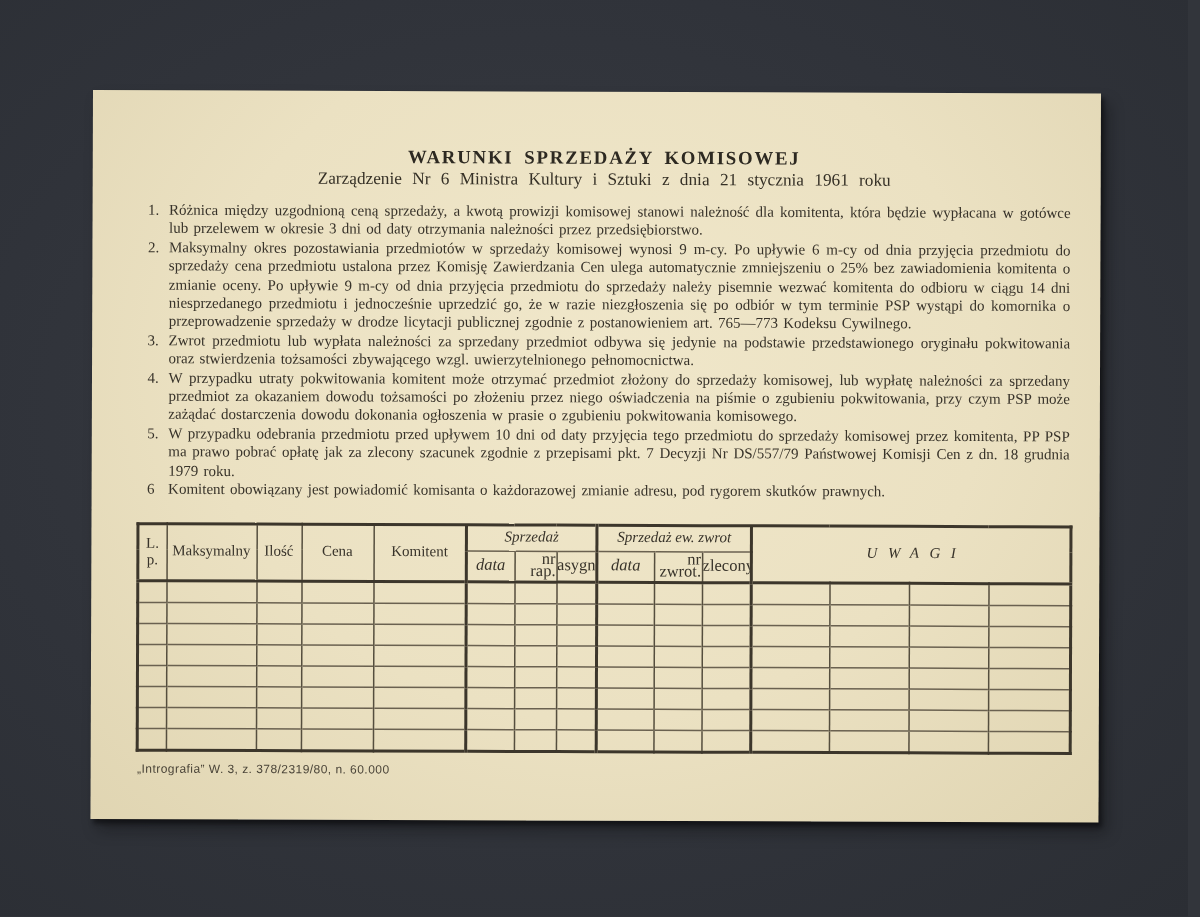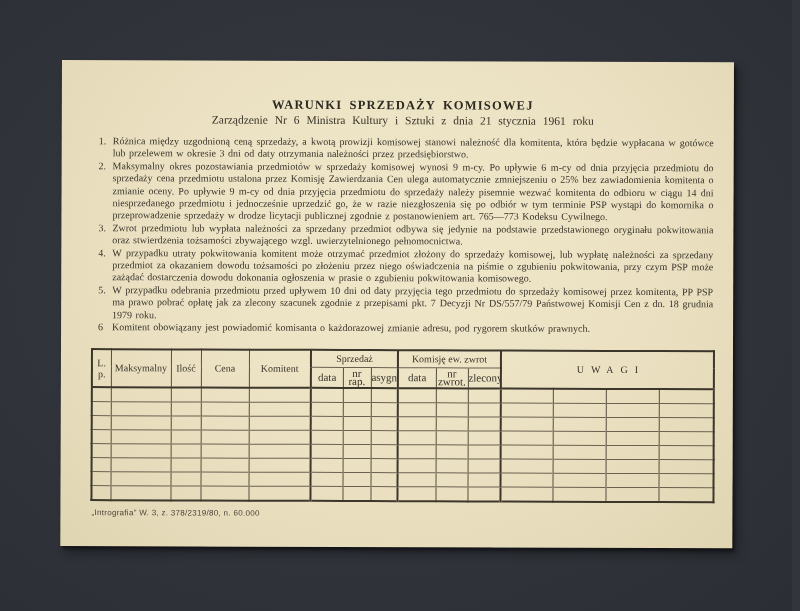--- a/index.html
+++ b/index.html
@@ -78,24 +78,24 @@
     border-left: 1px solid #554e3e;
     border-top: 1px solid #6a6150;
     padding: 0;
     font-weight: normal;
     text-align: center;
     vertical-align: middle;
     overflow: hidden;
   }
   table.commission thead tr.h1 th { height: 16px; font-size: 10px; border-top: none; }
   table.commission thead tr.h2 th { height: 19px; font-size: 11px; }
-  table.commission thead th.sub-small { font-size: 7.5px; line-height: 8px; }
+  table.commission thead th.sub-small { font-size: 7.5px; line-height: 8px; text-align: right; }
   table.commission thead th.uwagi-head { font-size: 11px; letter-spacing: 7px; padding-left: 7px; text-align: center; }
   table.commission th.bl-thick,
-  table.commission td.bl-thick { border-left: 2px solid #3c362b; }
+  table.commission td.bl-thick { border-left: 2px solid #3c362b; font-style: italic; }
   table.commission thead { border-bottom: 2px solid #3c362b; }
   table.commission tbody td { height: 13px; }
   .imprint {
     margin-top: 7px;
     margin-left: 1px;
     font-size: 8px;
     letter-spacing: 0.3px;
     color: #4a4438;
     font-family: "Liberation Sans", "DejaVu Sans", sans-serif;
   }
@@ -156,21 +156,21 @@
             <col style="width:55px">
         </colgroup>
         <thead>
           <tr class="h1">
             <th rowspan="2">L. p.</th>
             <th rowspan="2">Maksymalny</th>
             <th rowspan="2">Ilość</th>
             <th rowspan="2">Cena</th>
             <th rowspan="2">Komitent</th>
             <th colspan="3" class="bl-thick">Sprzedaż</th>
-            <th colspan="3" class="bl-thick">Komisję ew. zwrot</th>
+            <th colspan="3" class="bl-thick">Sprzedaż ew. zwrot</th>
             <th colspan="4" rowspan="2" class="bl-thick uwagi-head">UWAGI</th>
           </tr>
           <tr class="h2">
             <th class="bl-thick">data</th>
             <th class="sub-small">nr rap.</th>
             <th>asygn</th>
             <th class="bl-thick">data</th>
             <th class="sub-small">nr zwrot.</th>
             <th>zlecony</th>
           </tr>

